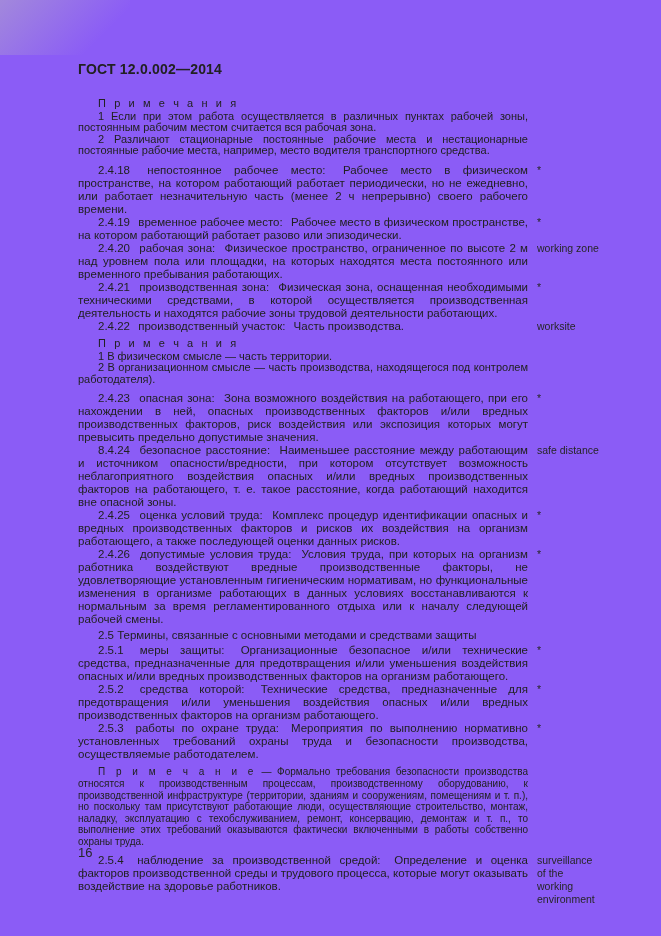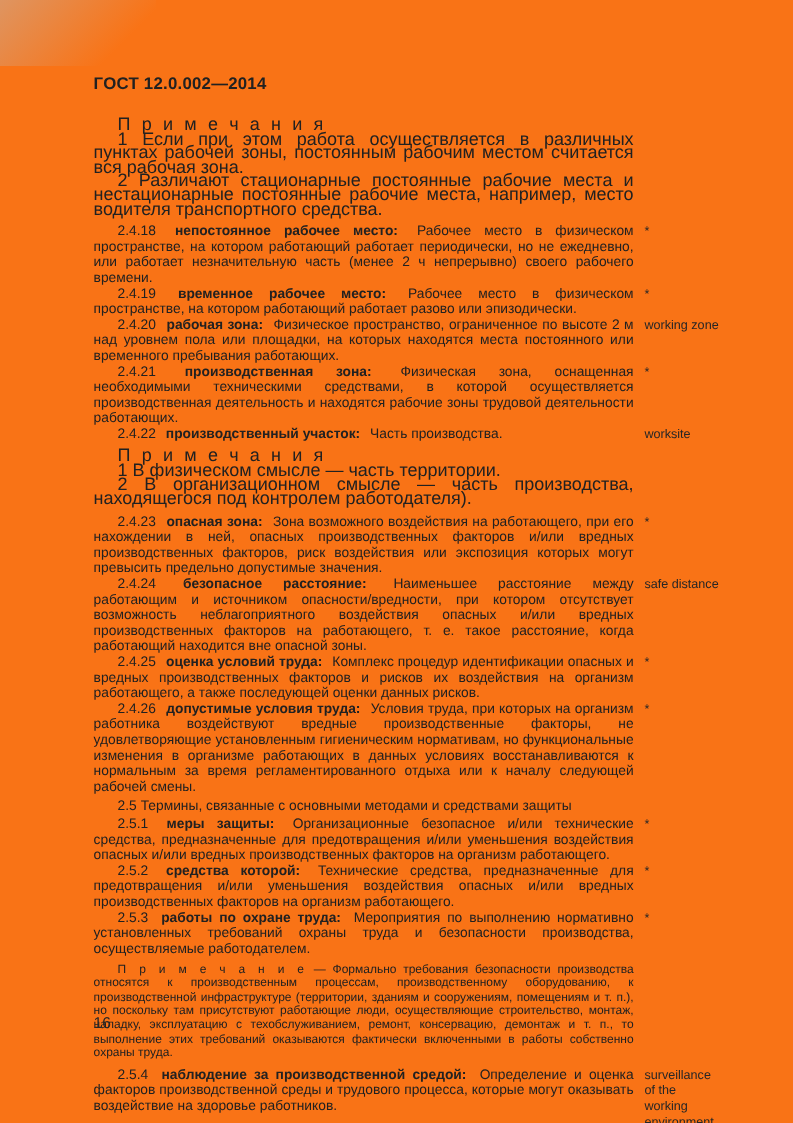--- a/index.html
+++ b/index.html
@@ -1,39 +1,39 @@
 <!DOCTYPE html>
 <html><head>
 <meta charset="utf-8">
 <style>
   html,body { margin:0; padding:0; background:#e9e9e7; }
   .page {
     position:relative; width:661px; height:936px;
-    background:#f97316; overflow:hidden;
+    background:#8b5cf6; overflow:hidden;
     font-family:"Liberation Sans", sans-serif; color:#212121;
   }
   .corner-shade {
     position:absolute; left:0; top:0; width:130px; height:55px;
     background:linear-gradient(135deg, rgba(190,190,188,0.45), rgba(190,190,188,0) 75%);
     pointer-events:none;
   }
   .content { position:absolute; left:78px; top:61px; width:450px; }
   .doc-header { font-size:14px; font-weight:bold; letter-spacing:0.2px; margin:0 0 21px 0; }
   p { margin:0; }
   .term {
     position:relative; font-size:11.5px; line-height:13px;
     text-align:justify; text-indent:20px;
   }
   .term .num  { margin-right:5px; }
-  .term .name { font-weight:bold; margin-right:5px; }
+  .term .name { font-weight:normal; margin-right:5px; }
   .section-heading {
     font-size:11.5px; line-height:13px; font-weight:normal;
     text-indent:20px; margin:3px 0 2px 0;
   }
-  .notes { font-size:15px; line-height:11.6px; margin:5px 0 7px 0; }
+  .notes { font-size:11px; line-height:11.6px; margin:5px 0 7px 0; }
   .notes-title { letter-spacing:2.6px; text-indent:20px; margin-bottom:1px; }
   .note-item  { text-indent:20px; text-align:justify; }
   .note-single {
     font-size:10px; line-height:11.6px; text-indent:20px;
     text-align:justify; margin:5px 0 6px 0;
   }
   .inline-note-title { letter-spacing:2.6px; }
   .margin-note {
     position:absolute; left:459px; top:0; width:94px;
     font-size:10.5px; line-height:13px; text-indent:0; text-align:left;
@@ -99,21 +99,21 @@
     </div>
 
     <p class="term">
       <span class="num">2.4.23</span>
       <span class="name">опасная зона:</span>
       <span class="def">Зона возможного воздействия на работающего, при его нахождении в ней, опасных производственных факторов и/или вредных производственных факторов, риск воздействия или экспозиция которых могут превысить предельно допустимые значения.</span>
       <span class="margin-note">*</span>
     </p>
 
     <p class="term">
-      <span class="num">2.4.24</span>
+      <span class="num">8.4.24</span>
       <span class="name">безопасное расстояние:</span>
       <span class="def">Наименьшее расстояние между работающим и источником опасности/вредности, при котором отсутствует возможность неблагоприятного воздействия опасных и/или вредных производственных факторов на работающего, т. е. такое расстояние, когда работающий находится вне опасной зоны.</span>
       <span class="margin-note">safe distance</span>
     </p>
 
     <p class="term">
       <span class="num">2.4.25</span>
       <span class="name">оценка условий труда:</span>
       <span class="def">Комплекс процедур идентификации опасных и вредных производственных факторов и рисков их воздействия на организм работающего, а также последующей оценки данных рисков.</span>
       <span class="margin-note">*</span>

